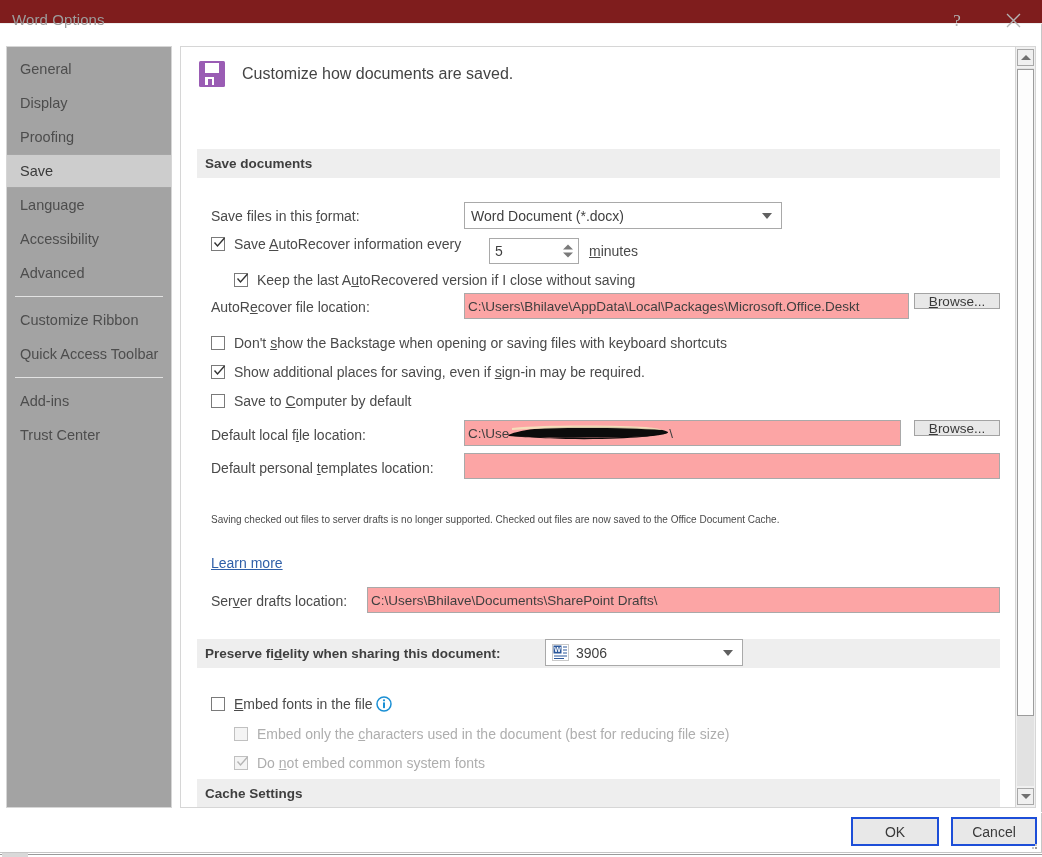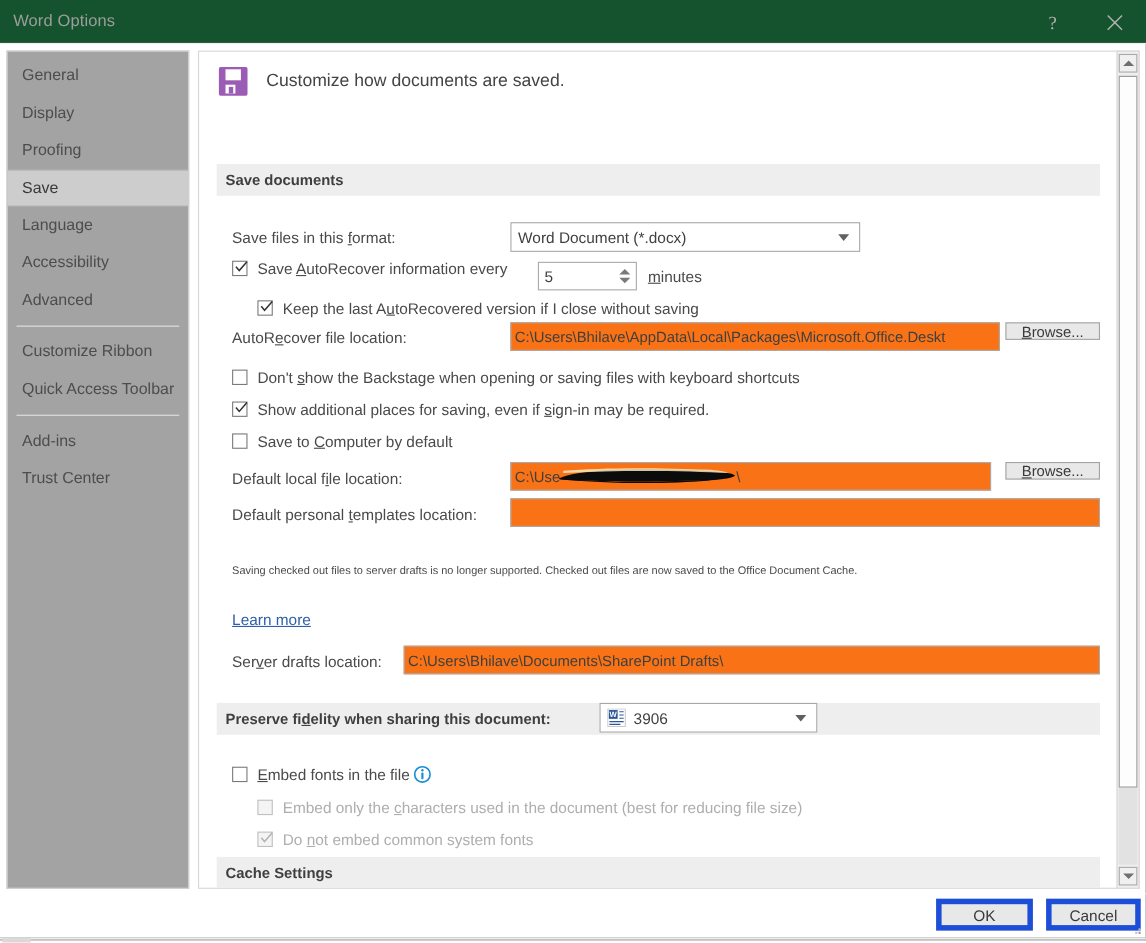--- a/index.html
+++ b/index.html
@@ -38,22 +38,22 @@
     background: #ffffff;
     border: 1px solid #c6c6c6;
     border-top: none;
     border-left: none;
   }
 
   
   .titlebar {
     position: absolute;
     left: 0; top: 0;
-    width: 1042px; height: 40px;
-    background: #14532d;
+    width: 1042px; height: 24px;
+    background: #7f1d1d;
     border-bottom: 1px solid #eeeeee;
     padding-left: 25px;
   }
   .title-text {
     position: absolute;
     left: 12px; top: 11px;
     font-size: 15px;
     color: #9d9d9d;
     letter-spacing: 0.1px;
   }
@@ -152,21 +152,21 @@
     font-size: 14px;
     color: #4a4a4a;
     white-space: nowrap;
   }
   u { text-decoration: underline; }
 
   
   .textbox {
     position: absolute;
     height: 26px;
-    background: #f97316;
+    background: #fca5a5;
     border: 1px solid #a9a9a9;
     font-size: 13.5px;
     color: #3f3f3f;
     padding: 0 3px;
     display: flex; align-items: center;
     white-space: nowrap;
     overflow: hidden;
     cursor: text;
   }
 
@@ -336,21 +336,21 @@
     position: absolute;
     left: 0; top: 812px;
     width: 1042px; height: 1px;
     background: #ffffff;
   }
   .footer-btn {
     position: absolute;
     top: 817px;
     height: 29px;
     background: #e8e8e8;
-    border: 5px solid #1d4ed8;
+    border: 2px solid #1d4ed8;
     display: flex; align-items: center; justify-content: center;
     font-size: 14px;
     color: #3a3a3a;
     cursor: default;
   }
   .btn-ok     { left: 851px; width: 88px; }
   .btn-cancel { left: 951px; width: 86px; }
 
   .resize-grip {
     position: absolute;

